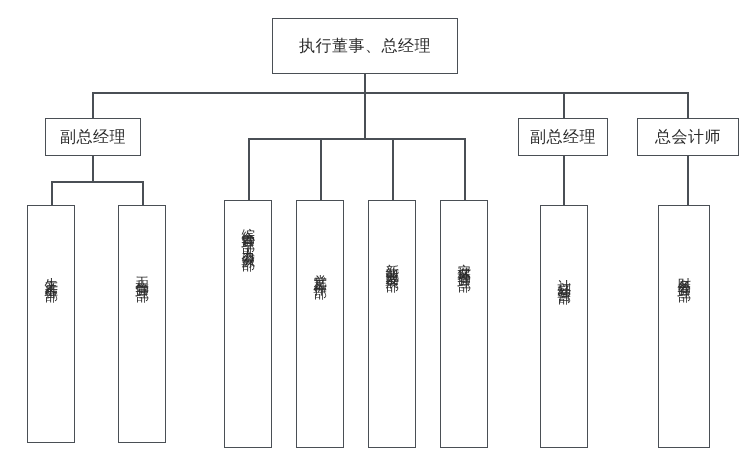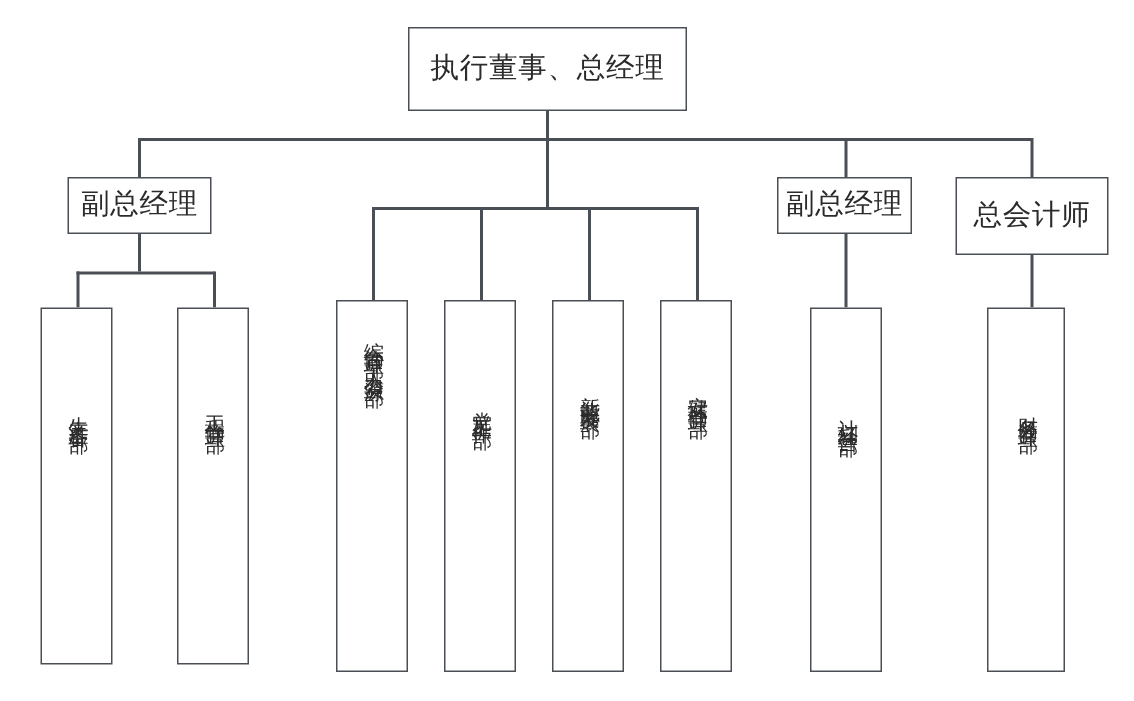--- a/index.html
+++ b/index.html
@@ -23,21 +23,21 @@
     box-sizing: border-box;
     border: 1.6px solid #4a4f55;
     background: #ffffff;
     color: #2b2b2b;
     display: flex;
     align-items: center;
     justify-content: center;
     text-align: center;
   }
   .node .label {
-    font-size: 19px;
+    font-size: 16px;
     line-height: 1.45;
     letter-spacing: 0.5px;
     white-space: nowrap;
   }
   
   .node.horiz .label {
     writing-mode: horizontal-tb;
   }
   
   .node.vert {
@@ -95,21 +95,21 @@
   </div>
 
   <div class="node horiz" style="left:45px; top:118px; width:96px; height:38px;">
     <span class="label">副总经理</span>
   </div>
 
   <div class="node horiz" style="left:518px; top:118px; width:90px; height:38px;">
     <span class="label">副总经理</span>
   </div>
 
-  <div class="node horiz" style="left:637px; top:118px; width:102px; height:52px;">
+  <div class="node horiz" style="left:637px; top:118px; width:102px; height:38px;">
     <span class="label">总会计师</span>
   </div>
 
   <div class="node vert" style="left:27px; top:205px; width:48px; height:238px; padding-top:60px;">
     <span class="label">生产准备部</span>
   </div>
 
   <div class="node vert" style="left:118px; top:205px; width:48px; height:238px; padding-top:60px;">
     <span class="label">工程管理部</span>
   </div>

